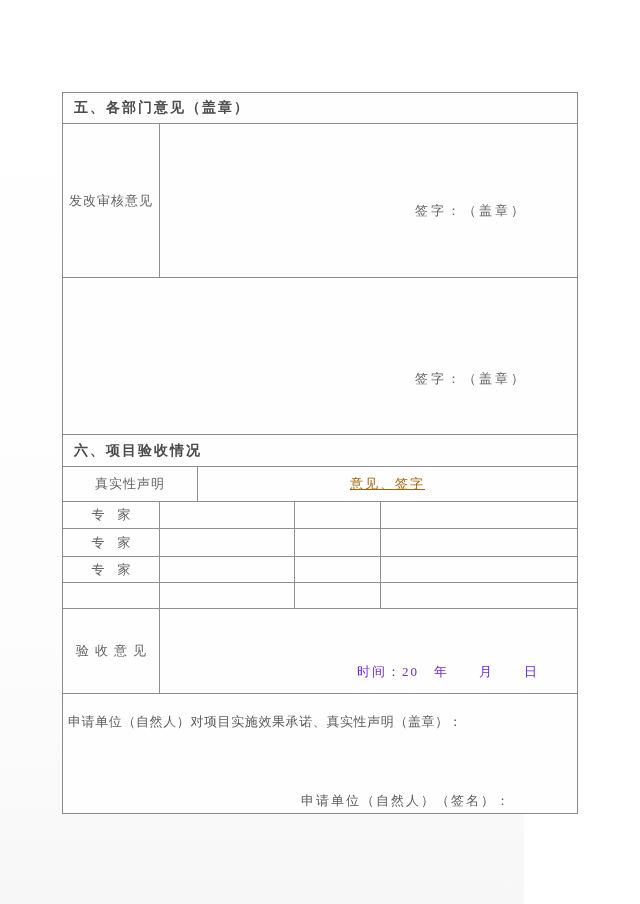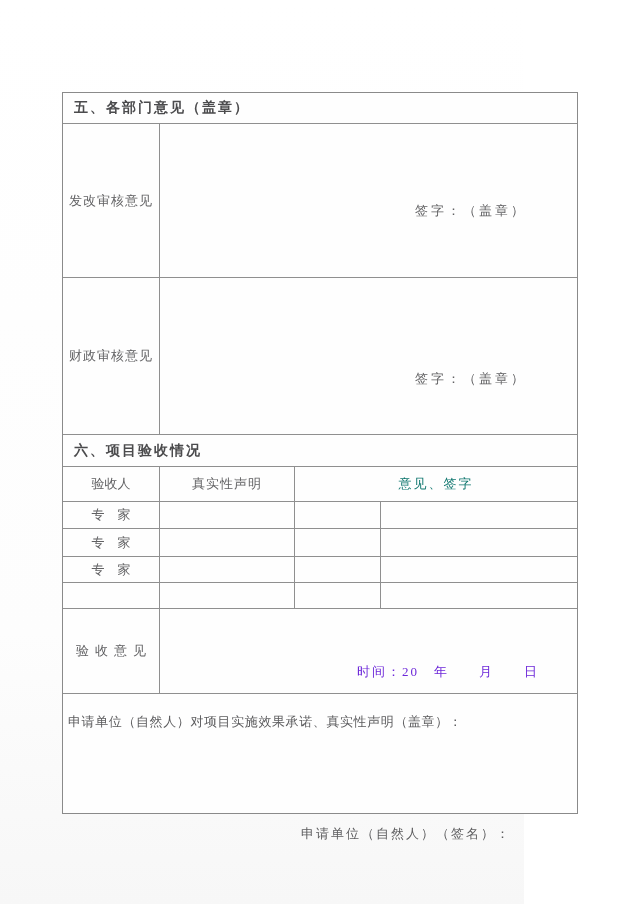--- a/index.html
+++ b/index.html
@@ -73,21 +73,21 @@
   .sign-1{top:78px;}
   .sign-2{top:92px;}
   .cols-header{height:35px;}
   .t-row{height:27px;}
   .t-row-2{height:28px;}
   .t-row-3{height:26px;}
   .t-row-4{height:26px;}
   .c-person{width:97px;font-size:13px;color:#616163;}
   .c-unit{width:135px;font-size:13px;color:#616163;letter-spacing:1px;}
   .c-phone{width:86px;font-size:13px;color:#616163;letter-spacing:1px;}
-  .c-opinion{flex:1;font-size:13px;color:#0f766e;letter-spacing:2px;}
+  .c-opinion{flex:1;font-size:13px;color:#a16207;letter-spacing:2px;text-decoration:underline;}
   .hdr{font-size:13px;}
   .acceptance-row{height:85px;gap:40px;}
   .acc-label{
     width:97px;
     font-size:13px;
     letter-spacing:6px;
     color:#616163;
     text-align:center;
     padding-left:6px;
   }
@@ -114,53 +114,50 @@
     color:#5c5c5e;
     white-space:nowrap;
   }
   .statement-sign{
     position:absolute;
     top:98px;left:238px;
     font-size:13px;
     letter-spacing:2px;
     color:#5c5c5e;
     white-space:nowrap;
-    margin-top:33px;
   }
 </style>
 </head>
 <body>
 
 <div class="sheet">
   <div class="form">
 
     <div class="row sec-title">
       <span>五、各部门意见（盖章）</span>
     </div>
 
     <div class="row op-row-1">
       <div class="cell label-col">发改审核意见</div>
       <div class="cell op-content last">
         <span class="sign-line sign-1">签字：（盖章）</span>
       </div>
     </div>
 
     <div class="row op-row-2">
-      <div class="cell label-col">财政审核意见</div>
       <div class="cell op-content last">
         <span class="sign-line sign-2">签字：（盖章）</span>
       </div>
     </div>
 
     <div class="row sec-title sec-title-6">
       <span>六、项目验收情况</span>
     </div>
 
     <div class="row cols-header">
-      <div class="cell c-person hdr">验收人</div>
       <div class="cell c-unit hdr">真实性声明</div>
       <div class="cell c-opinion hdr last">意见、签字</div>
     </div>
 
     <div class="row t-row">
       <div class="cell c-person">专　家</div>
       <div class="cell c-unit"></div>
       <div class="cell c-phone"></div>
       <div class="cell c-opinion last"></div>
     </div>

